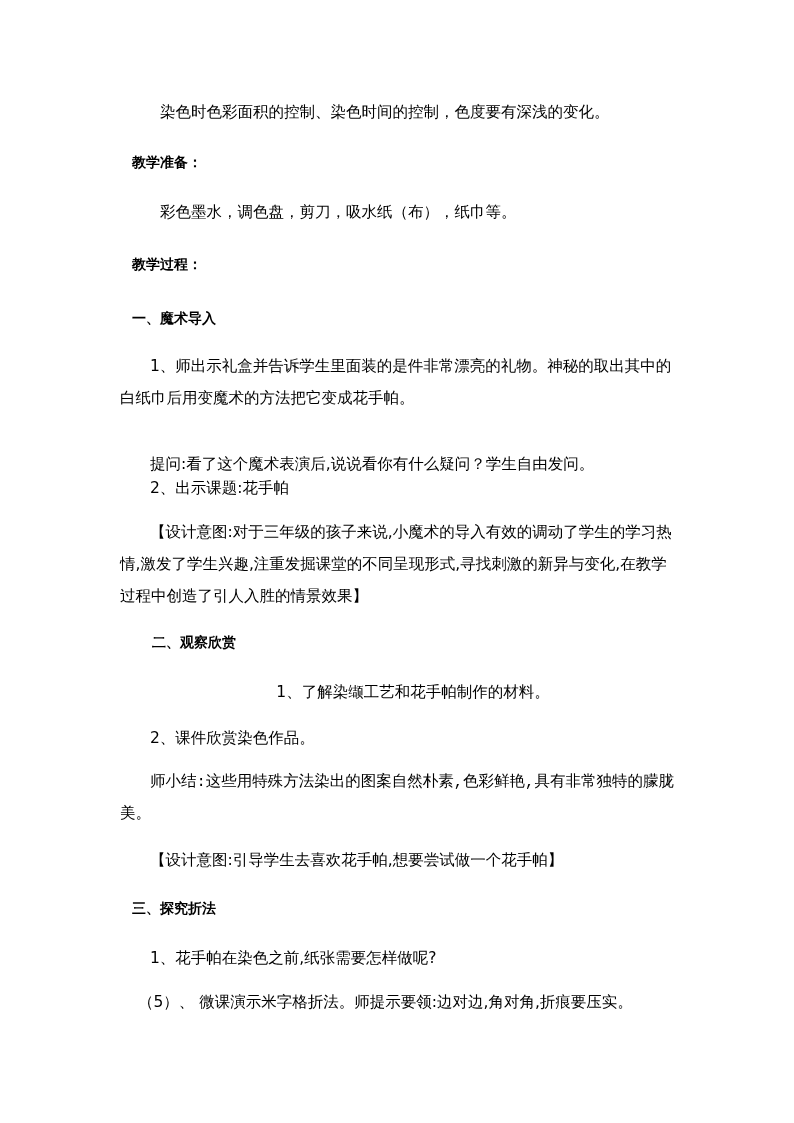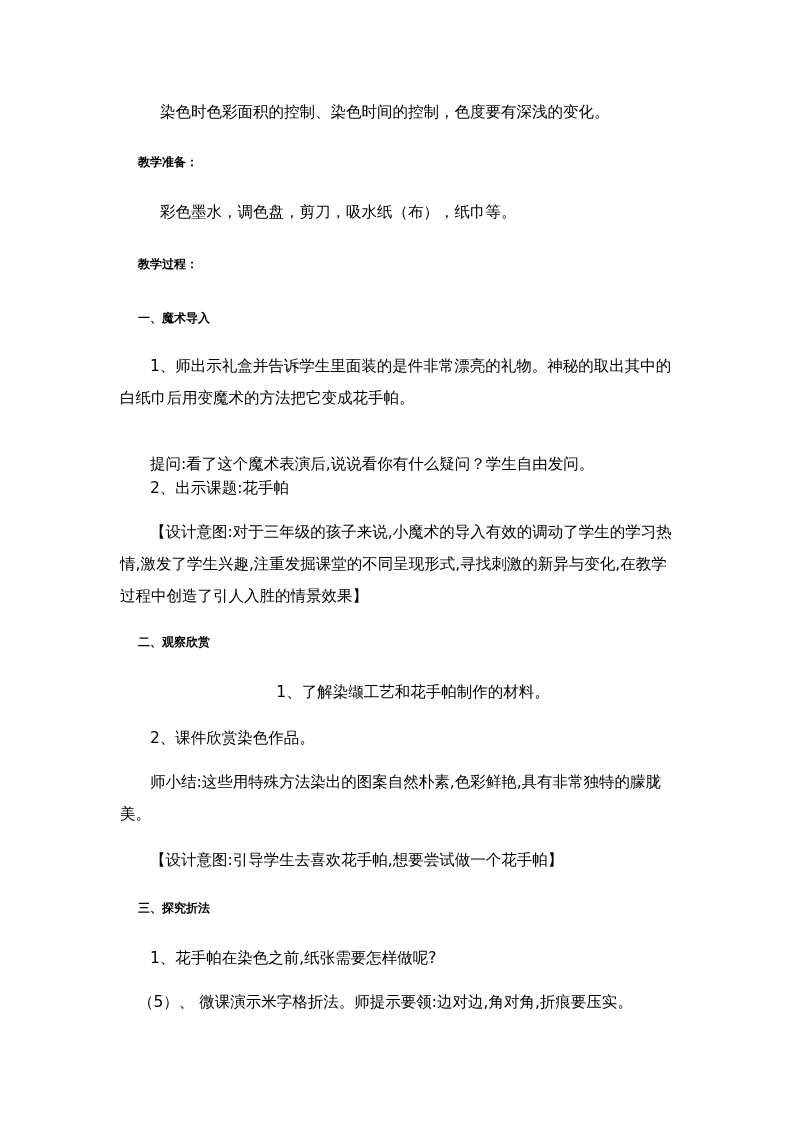--- a/index.html
+++ b/index.html
@@ -2,41 +2,41 @@
 <html><head>
 <meta charset="utf-8">
 <style>
   html, body { margin: 0; padding: 0; background: #ffffff; }
   body { width: 794px; height: 1123px; position: relative; overflow: hidden;
          font-family: "DejaVu Sans", "Liberation Sans", sans-serif; color: #000; }
   .page { position: absolute; left: 120px; top: 0; width: 556px; }
   .p { position: absolute; left: 0; width: 556px; font-size: 15.5px; line-height: 32px; margin: 0; white-space: normal; }
   .indent { text-indent: 30px; }
   .indent2 { text-indent: 40px; }
-  .h { position: absolute; left: 18px; font-family: "DejaVu Serif", "Liberation Serif", serif; font-weight: bold; font-size: 12px; line-height: 24px; margin: 0; }
+  .h { position: absolute; left: 12px; font-family: "DejaVu Serif", "Liberation Serif", serif; font-weight: bold; font-size: 14px; line-height: 24px; margin: 0; }
 </style>
 </head>
 <body>
 
 <div class="page">
   <p class="p indent2" style="top:96px;">染色时色彩面积的控制、染色时间的控制，色度要有深浅的变化。</p>
 
   <h3 class="h" style="top:150px;">教学准备：</h3>
   <p class="p indent2" style="top:196px;">彩色墨水，调色盘，剪刀，吸水纸（布），纸巾等。</p>
 
   <h3 class="h" style="top:252px;">教学过程：</h3>
 
   <h3 class="h" style="top:306px;">一、魔术导入</h3>
   <p class="p indent" style="top:350px;">1、师出示礼盒并告诉学生里面装的是件非常漂亮的礼物。神秘的取出其中的白纸巾后用变魔术的方法把它变成花手帕。</p>
   <p class="p indent" style="top:428px;margin-top:20px;">提问:看了这个魔术表演后,说说看你有什么疑问？学生自由发问。</p>
   <p class="p indent" style="top:472px;">2、出示课题:花手帕</p>
   <p class="p indent" style="top:516px;">【设计意图:对于三年级的孩子来说,小魔术的导入有效的调动了学生的学习热情,激发了学生兴趣,注重发掘课堂的不同呈现形式,寻找刺激的新异与变化,在教学过程中创造了引人入胜的情景效果】</p>
 
-  <h3 class="h" style="top:630px;">二、观察欣赏</h3>
+  <h3 class="h" style="top:630px;margin-left:20px;">二、观察欣赏</h3>
   <p class="p indent" style="top:676px;text-align:center;">1、了解染缬工艺和花手帕制作的材料。</p>
   <p class="p indent" style="top:722px;">2、课件欣赏染色作品。</p>
-  <p class="p indent" style="top:766px;">师小结:这些用特殊方法染出的图案自然朴素,色彩鲜艳,具有非常独特的朦胧美。</p>
+  <p class="p indent" style="top:766px;font-family:Liberation Mono, monospace;">师小结:这些用特殊方法染出的图案自然朴素,色彩鲜艳,具有非常独特的朦胧美。</p>
   <p class="p indent" style="top:844px;">【设计意图:引导学生去喜欢花手帕,想要尝试做一个花手帕】</p>
 
   <h3 class="h" style="top:896px;">三、探究折法</h3>
   <p class="p indent" style="top:942px;">1、花手帕在染色之前,纸张需要怎样做呢?</p>
   <p class="p" style="top:986px; text-indent:18px;">（5）、 微课演示米字格折法。师提示要领:边对边,角对角,折痕要压实。</p>
 </div>
 
 </body></html>

